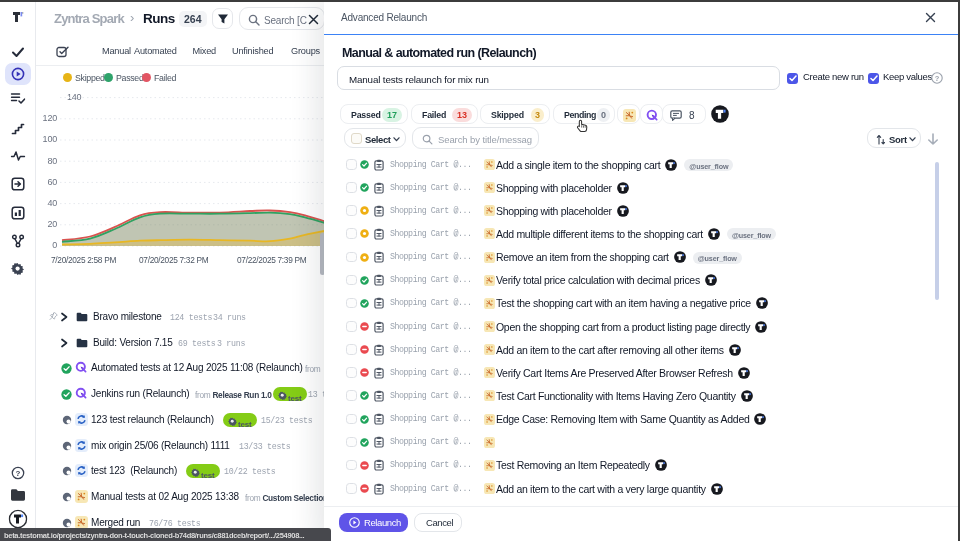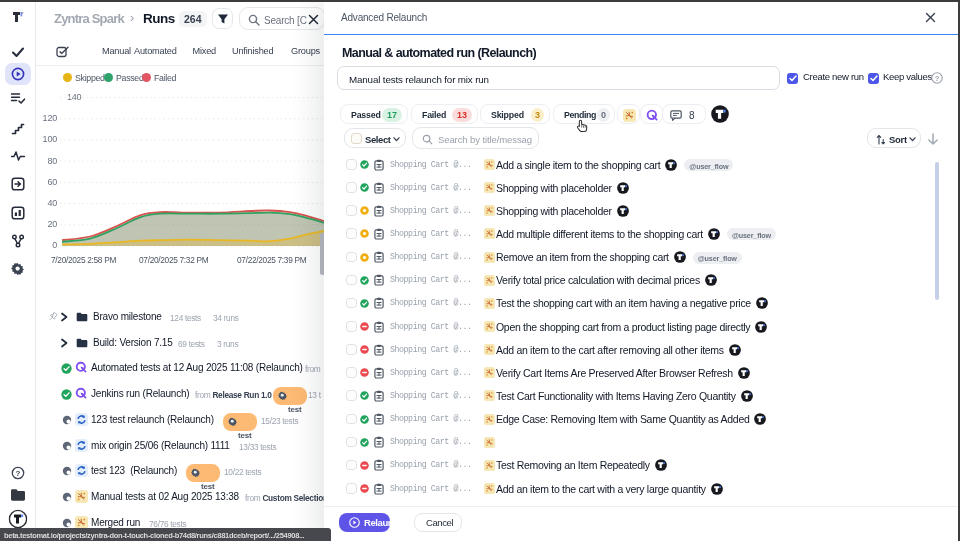--- a/index.html
+++ b/index.html
@@ -31,24 +31,24 @@
   .legDot { position:absolute; width:9px; height:9px; border-radius:50%; }
   .legTxt { position:absolute; font-size:8.8px; color:#4b5563; letter-spacing:-0.3px; }
 
   
   .ylab { position:absolute; width:20px; text-align:right; font-size:9px; color:#6b7280; letter-spacing:-0.2px; }
   .xlab { position:absolute; font-size:8.3px; color:#4b5563; letter-spacing:-0.3px; white-space:nowrap; }
 
   
   .runRow { position:absolute; left:36px; width:289px; height:26px; }
   .rTitle { position:absolute; top:7px; font-size:10px; letter-spacing:-0.2px; color:#111827; white-space:nowrap; }
-  .rMeta { position:absolute; top:9px; font-size:8.3px; letter-spacing:-0.3px; color:#9ca3af; white-space:nowrap; }
+  .rMeta { position:absolute; top:9px; font-size:8.3px; letter-spacing:-0.3px; color:#9ca3af; white-space:nowrap;font-family:Liberation Mono, monospace; }
   .rFrom { position:absolute; top:9px; font-size:8.3px; letter-spacing:-0.3px; color:#9ca3af; white-space:nowrap; }
   .rFrom b { color:#374151; font-weight:700; }
-  .tagPill { position:absolute; top:6px; height:14px; background:#fdba74; border-radius:8px; font-size:8px; font-weight:700; letter-spacing:-0.2px; color:#4b5563; padding:18px 6px 0 15px; }
+  .tagPill { position:absolute; top:6px; height:14px; background:#84cc16; border-radius:8px; font-size:8px; font-weight:700; letter-spacing:-0.2px; color:#4b5563; padding:7px 6px 0 15px; }
 
   
   #modal { left:324px; top:2px; width:634px; height:539px; background:#fff; box-shadow:-10px 0 24px rgba(30,35,50,.10); z-index:10; }
   #mHead { position:absolute; left:0; top:0; width:100%; height:33px; border-bottom:1px solid #3b82f6; }
   #mHead .t { position:absolute; left:17px; top:10px; font-size:10px; letter-spacing:-0.2px; color:#4b5563; }
   #mTitle { position:absolute; left:18px; top:44px; font-size:12.5px; letter-spacing:-0.6px; font-weight:700; color:#111827; }
   #nameInput { position:absolute; left:13px; top:64px; width:443px; height:24px; border:1px solid #d9dde3; border-radius:7px; }
   #nameInput span { position:absolute; left:11px; top:6.5px; font-size:9.8px; letter-spacing:-0.15px; color:#111827; }
   .ckbox { position:absolute; width:11px; height:11px; background:#4c56e8; border-radius:3px; }
   .ckLbl { position:absolute; font-size:9.5px; letter-spacing:-0.3px; color:#111827; white-space:nowrap; }
@@ -63,21 +63,21 @@
 
   
   .mRow { position:absolute; left:0; width:634px; height:23px; }
   .mCb { position:absolute; left:22px; top:6px; width:10.5px; height:10.5px; border:1px solid #dde0e5; border-radius:3.5px; background:#fdfdfd; }
   .mMono { position:absolute; left:66px; top:6.5px; font-family:"Liberation Mono", monospace; font-size:8.3px; color:#9aa2ad; letter-spacing:-.45px; white-space:nowrap; }
   .mT { position:absolute; left:172px; top:5.5px; font-size:10.5px; letter-spacing:-0.3px; color:#111827; white-space:nowrap; }
   .ufPill { display:inline-block; vertical-align:0px; height:12px; background:#eceef1; border-radius:6px; font-size:7.2px; font-weight:600; letter-spacing:-0.15px; color:#6b7280; padding:2.5px 5px 0; margin-left:7px; font-family:"Liberation Sans",sans-serif; }
 
   
   #mFoot { position:absolute; left:0; top:504px; width:634px; height:35px; border-top:1px solid #eceef1; background:#fff; }
-  #btnRelaunch { position:absolute; left:15px; top:6px; width:51px; height:19px; background:#5f54e8; border-radius:8px; color:#fff; font-size:9.5px; letter-spacing:-0.4px; font-weight:700; }
+  #btnRelaunch { position:absolute; left:15px; top:6px; width:69px; height:19px; background:#5f54e8; border-radius:8px; color:#fff; font-size:9.5px; letter-spacing:-0.4px; font-weight:400; }
   #btnCancel { position:absolute; left:90px; top:6px; width:48px; height:19px; background:#fff; border:1px solid #e3e6ea; border-radius:8px; color:#1f2937; font-size:9.5px; letter-spacing:-0.4px; font-weight:500; }
 
   #statusBar { left:0; top:528px; height:13px; width:331px; background:#47484d; border-top-right-radius:3px; z-index:50; overflow:hidden; }
   #statusBar span { position:absolute; left:4px; top:3px; font-size:7.5px; color:#dcdcdc; letter-spacing:-0.3px; white-space:nowrap; font-weight:700; }
 
   .scrollThumb { position:absolute; border-radius:3px; }
 </style>
 </head>
 <body>
 <div class="abs" id="topEdge"></div>

